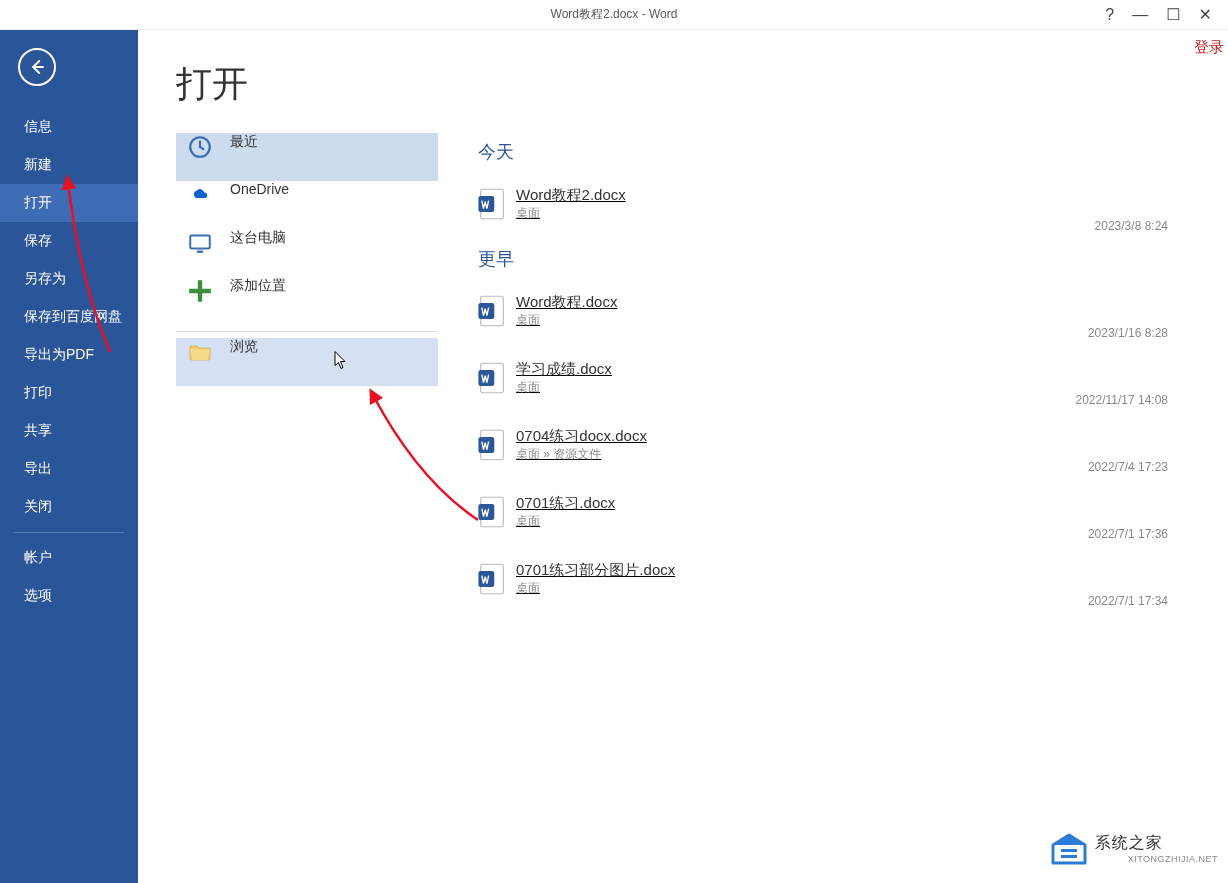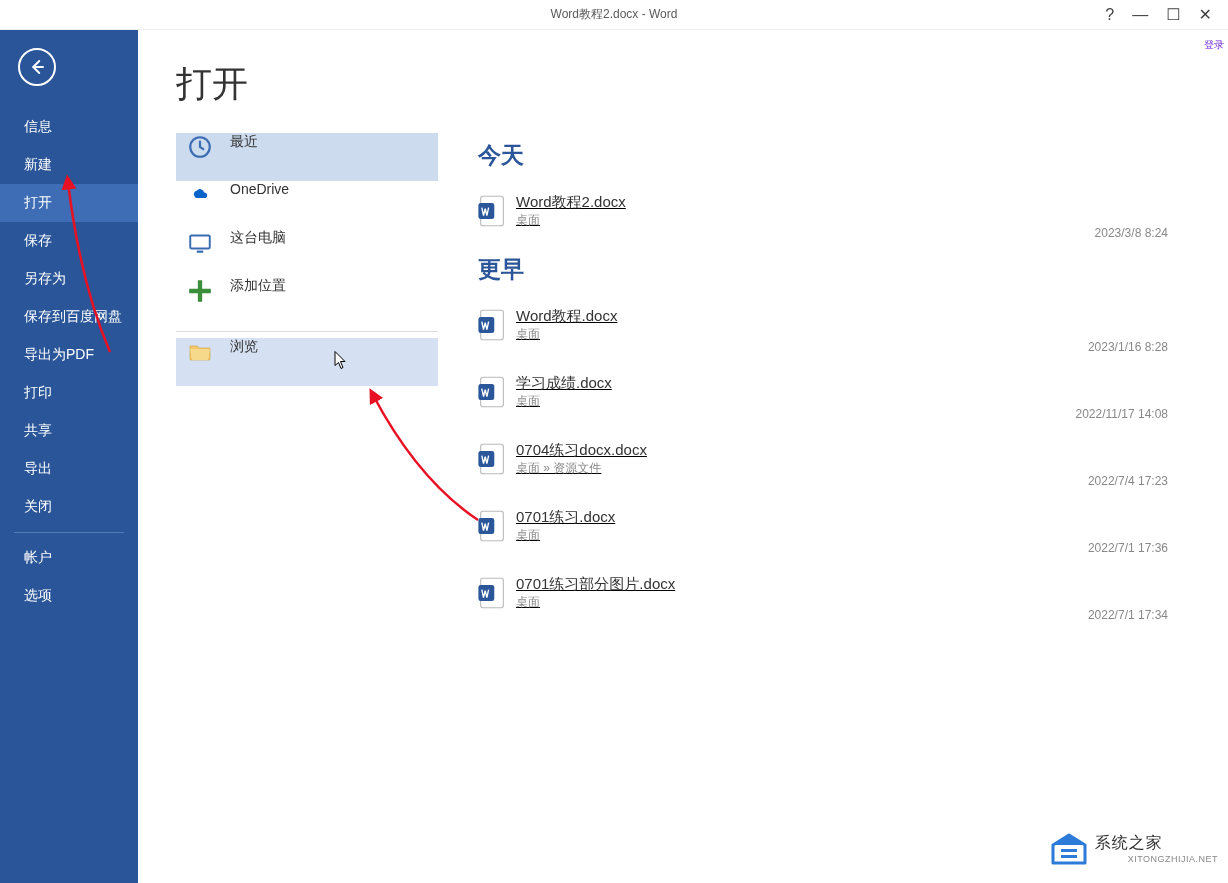--- a/index.html
+++ b/index.html
@@ -26,22 +26,22 @@
     align-items: center;
     gap: 18px;
     padding-right: 16px;
     color: #555;
   }
   .titlebar-right .btn { font-size: 16px; color: #444; line-height: 1; cursor: default; font-family: "Segoe UI Symbol", sans-serif; }
   .signin {
     position: absolute;
     right: 4px;
     top: 38px;
-    font-size: 10px;
-    color: #6d28d9;
+    font-size: 15px;
+    color: #b91c1c;
   }
 
   .app {
     display: flex;
     height: calc(100% - 30px);
   }
 
   
   .sidebar {
     width: 138px;
@@ -103,24 +103,24 @@
 
   .cursor-icon { position: absolute; right: 90px; top: 50%; transform: translateY(-50%); }
 
   
   .rightcol {
     flex: 1;
     padding: 100px 60px 0 20px;
     font-size: 14px;
   }
   .group-title {
-    font-size: 23px;
+    font-size: 18px;
     color: #2a5699;
     margin: 10px 0 6px 0;
-    font-weight: 700;
+    font-weight: 400;
   }
   .file-row {
     display: flex;
     align-items: center;
     padding: 4px 0;
   }
   .file-icon {
     width: 28px; height: 34px;
     margin-right: 10px;
     flex-shrink: 0;

